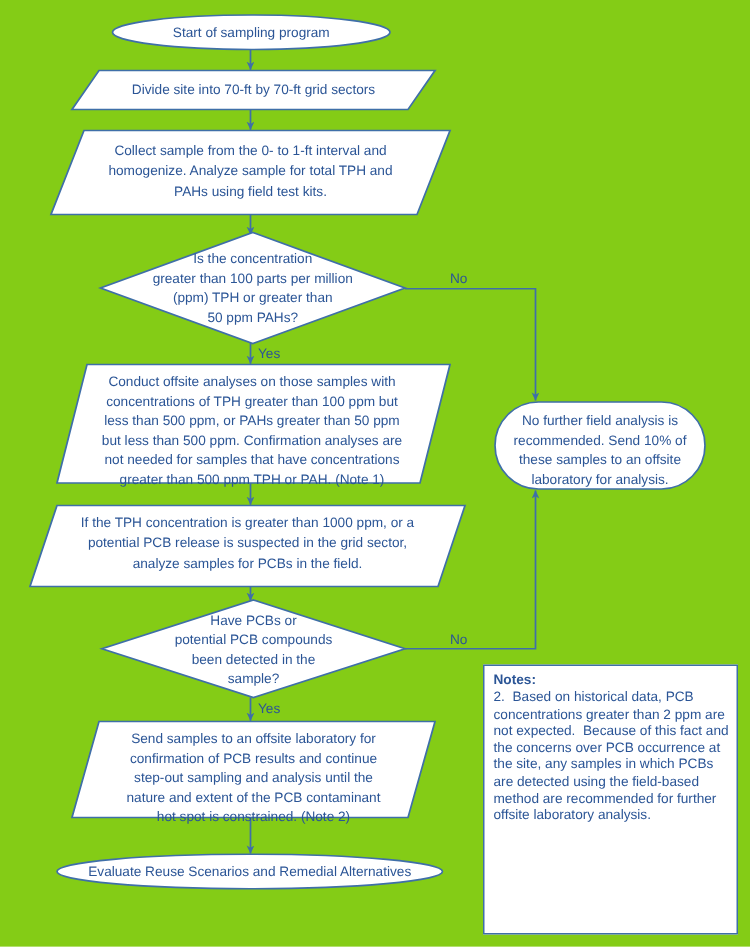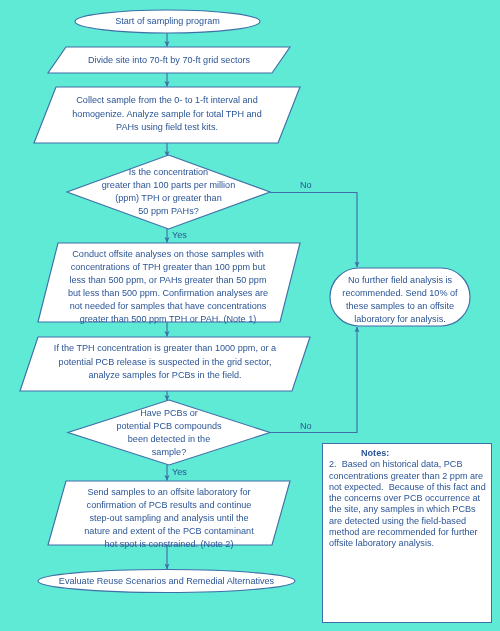--- a/index.html
+++ b/index.html
@@ -11,21 +11,21 @@
   body {
     width: 500px;
     height: 631px;
     font-family: "Liberation Sans", sans-serif;
     overflow: hidden;
   }
   #chart-root {
     position: relative;
     width: 500px;
     height: 631px;
-    background: #5eead4;
+    background: #84cc16;
   }
   svg#flow-svg {
     position: absolute;
     top: 0;
     left: 0;
     width: 500px;
     height: 631px;
     display: block;
   }
   .shape-stroke {
@@ -67,21 +67,20 @@
     padding: 4px 5px 3px 6px;
     color: #2b5596;
     font-family: "Liberation Sans", sans-serif;
     font-size: 9.1px;
     line-height: 11.3px;
     overflow: hidden;
   }
   .notes-title {
     font-weight: bold;
     display: block;
-    margin-left: 32px;
   }
   .notes-item {
     display: block;
     white-space: pre-wrap;
   }
 </style>
 </head>
 <body>
 
 <div id="chart-root">

